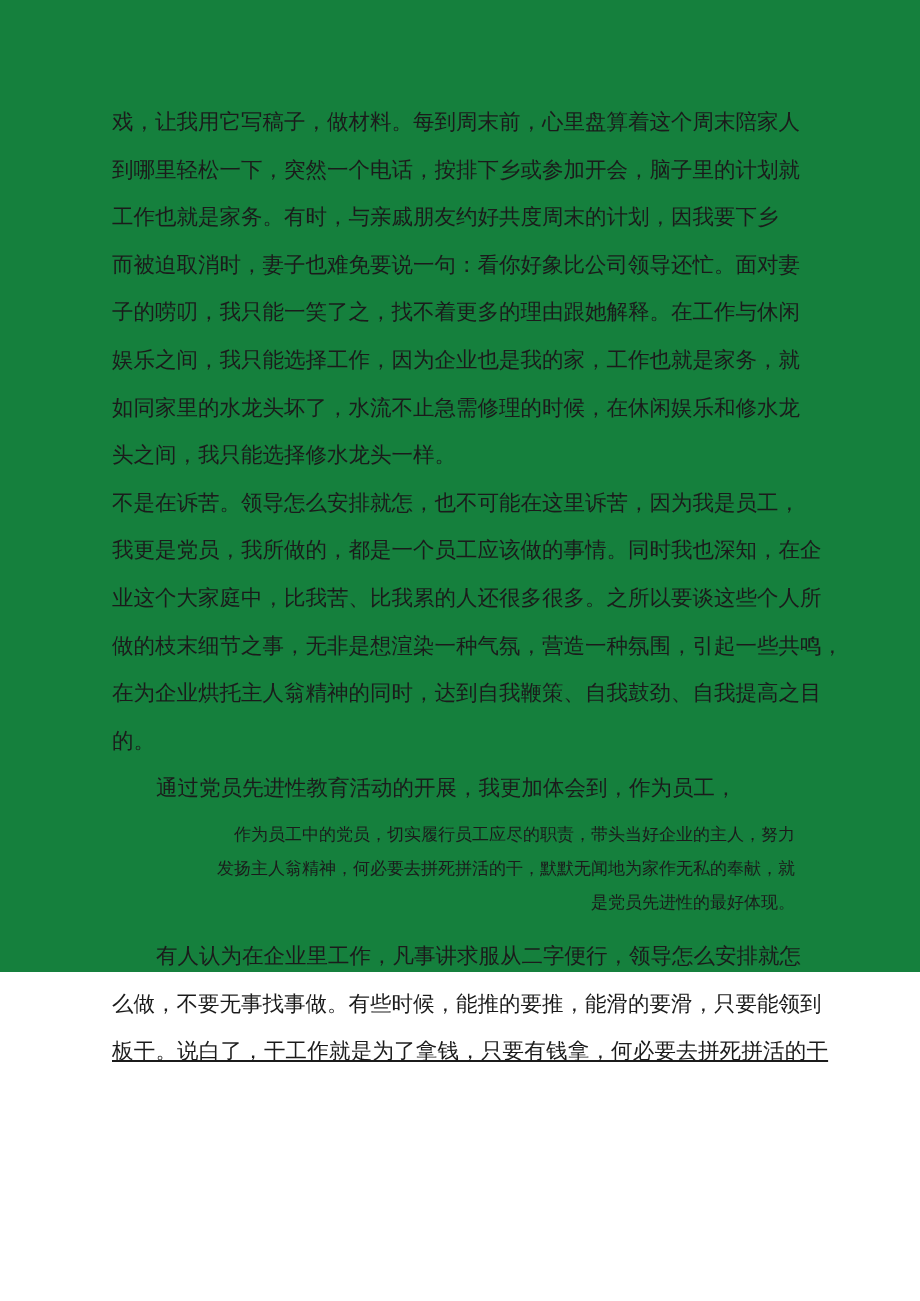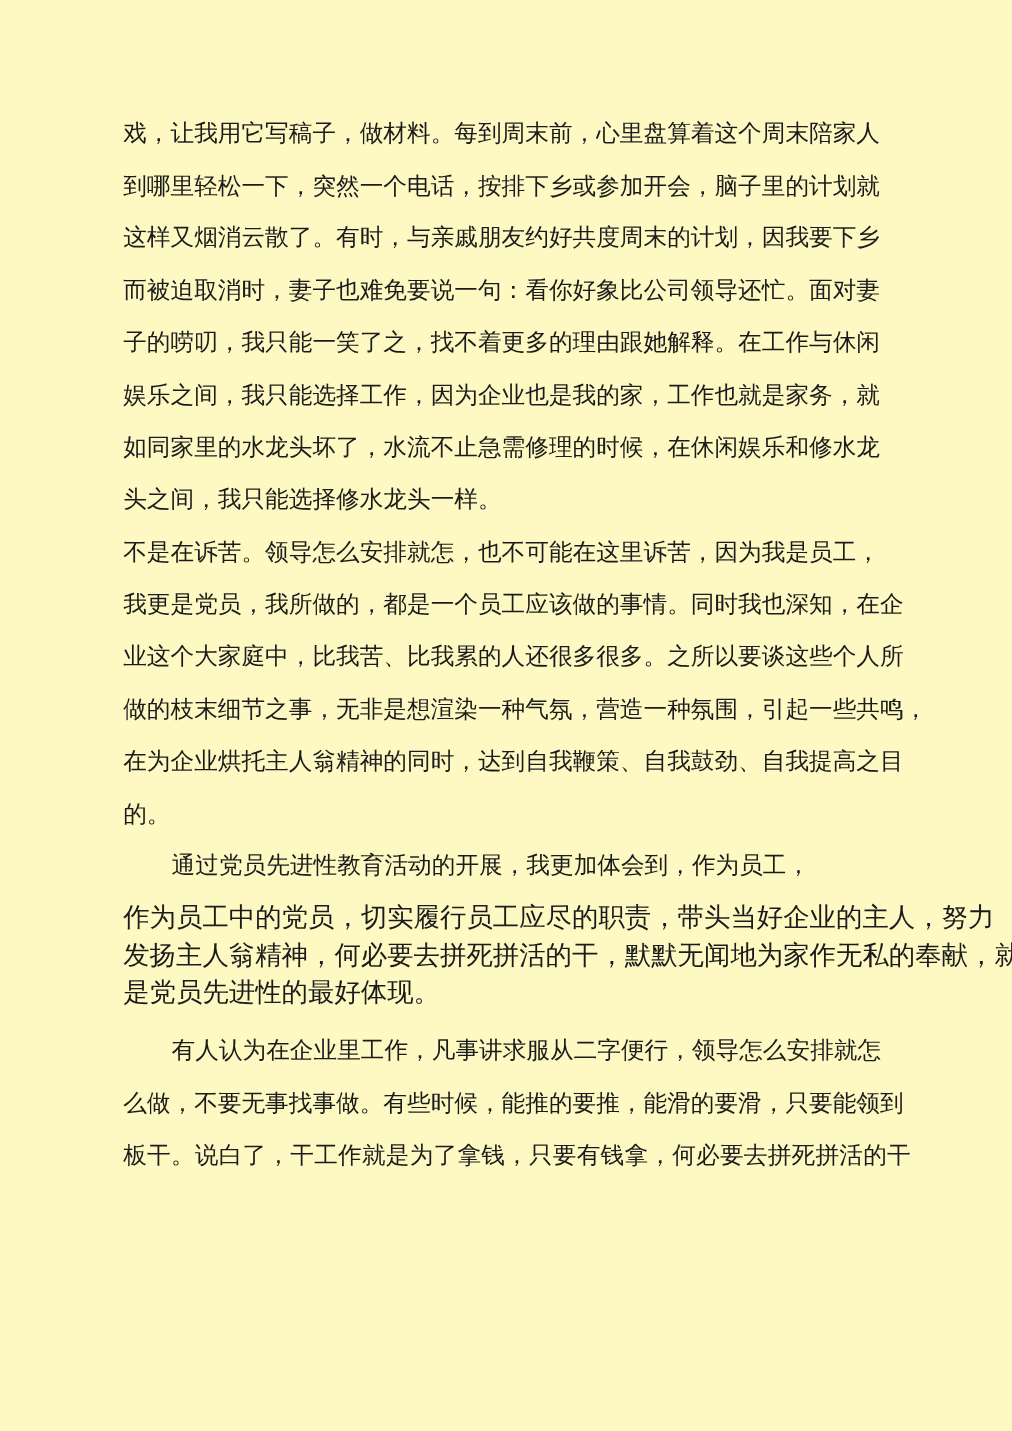--- a/index.html
+++ b/index.html
@@ -12,22 +12,22 @@
     height: 1301px;
     overflow: hidden;
     font-family: "DejaVu Serif", "Liberation Serif", serif;
     color: #1a1a1a;
     -webkit-font-smoothing: antialiased;
   }
 
   .page {
     position: relative;
     width: 920px;
-    height: 1301px;
-    background: #fef9c3;
+    height: 972px;
+    background: #15803d;
     box-sizing: border-box;
   }
 
   .text-column {
     position: absolute;
     left: 112px;
     top: 98px;
     width: 683px;
   }
 
@@ -48,38 +48,39 @@
   }
 
   
   .line.indent {
     text-indent: 44px;
   }
 
   
   .para.tight .line {
     line-height: 34px;
-    font-size: 24px;
+    font-size: 17px;
+    text-align: right;
   }
 
   .spacer-sm { height: 5px; }
   .spacer-md { height: 13px; }
 
-  .line.last { letter-spacing: 0.2px; }
+  .line.last { letter-spacing: 0.2px; text-decoration: underline; }
 </style>
 </head>
 <body>
 
 <div class="page">
   <div class="text-column">
 
     <div class="para">
       <span class="line">戏，让我用它写稿子，做材料。每到周末前，心里盘算着这个周末陪家人</span>
       <span class="line">到哪里轻松一下，突然一个电话，按排下乡或参加开会，脑子里的计划就</span>
-      <span class="line">这样又烟消云散了。有时，与亲戚朋友约好共度周末的计划，因我要下乡</span>
+      <span class="line">工作也就是家务。有时，与亲戚朋友约好共度周末的计划，因我要下乡</span>
       <span class="line">而被迫取消时，妻子也难免要说一句：看你好象比公司领导还忙。面对妻</span>
       <span class="line">子的唠叨，我只能一笑了之，找不着更多的理由跟她解释。在工作与休闲</span>
       <span class="line">娱乐之间，我只能选择工作，因为企业也是我的家，工作也就是家务，就</span>
       <span class="line">如同家里的水龙头坏了，水流不止急需修理的时候，在休闲娱乐和修水龙</span>
       <span class="line">头之间，我只能选择修水龙头一样。</span>
     </div>
 
     <div class="para">
       <span class="line">不是在诉苦。领导怎么安排就怎，也不可能在这里诉苦，因为我是员工，</span>
       <span class="line">我更是党员，我所做的，都是一个员工应该做的事情。同时我也深知，在企</span>

